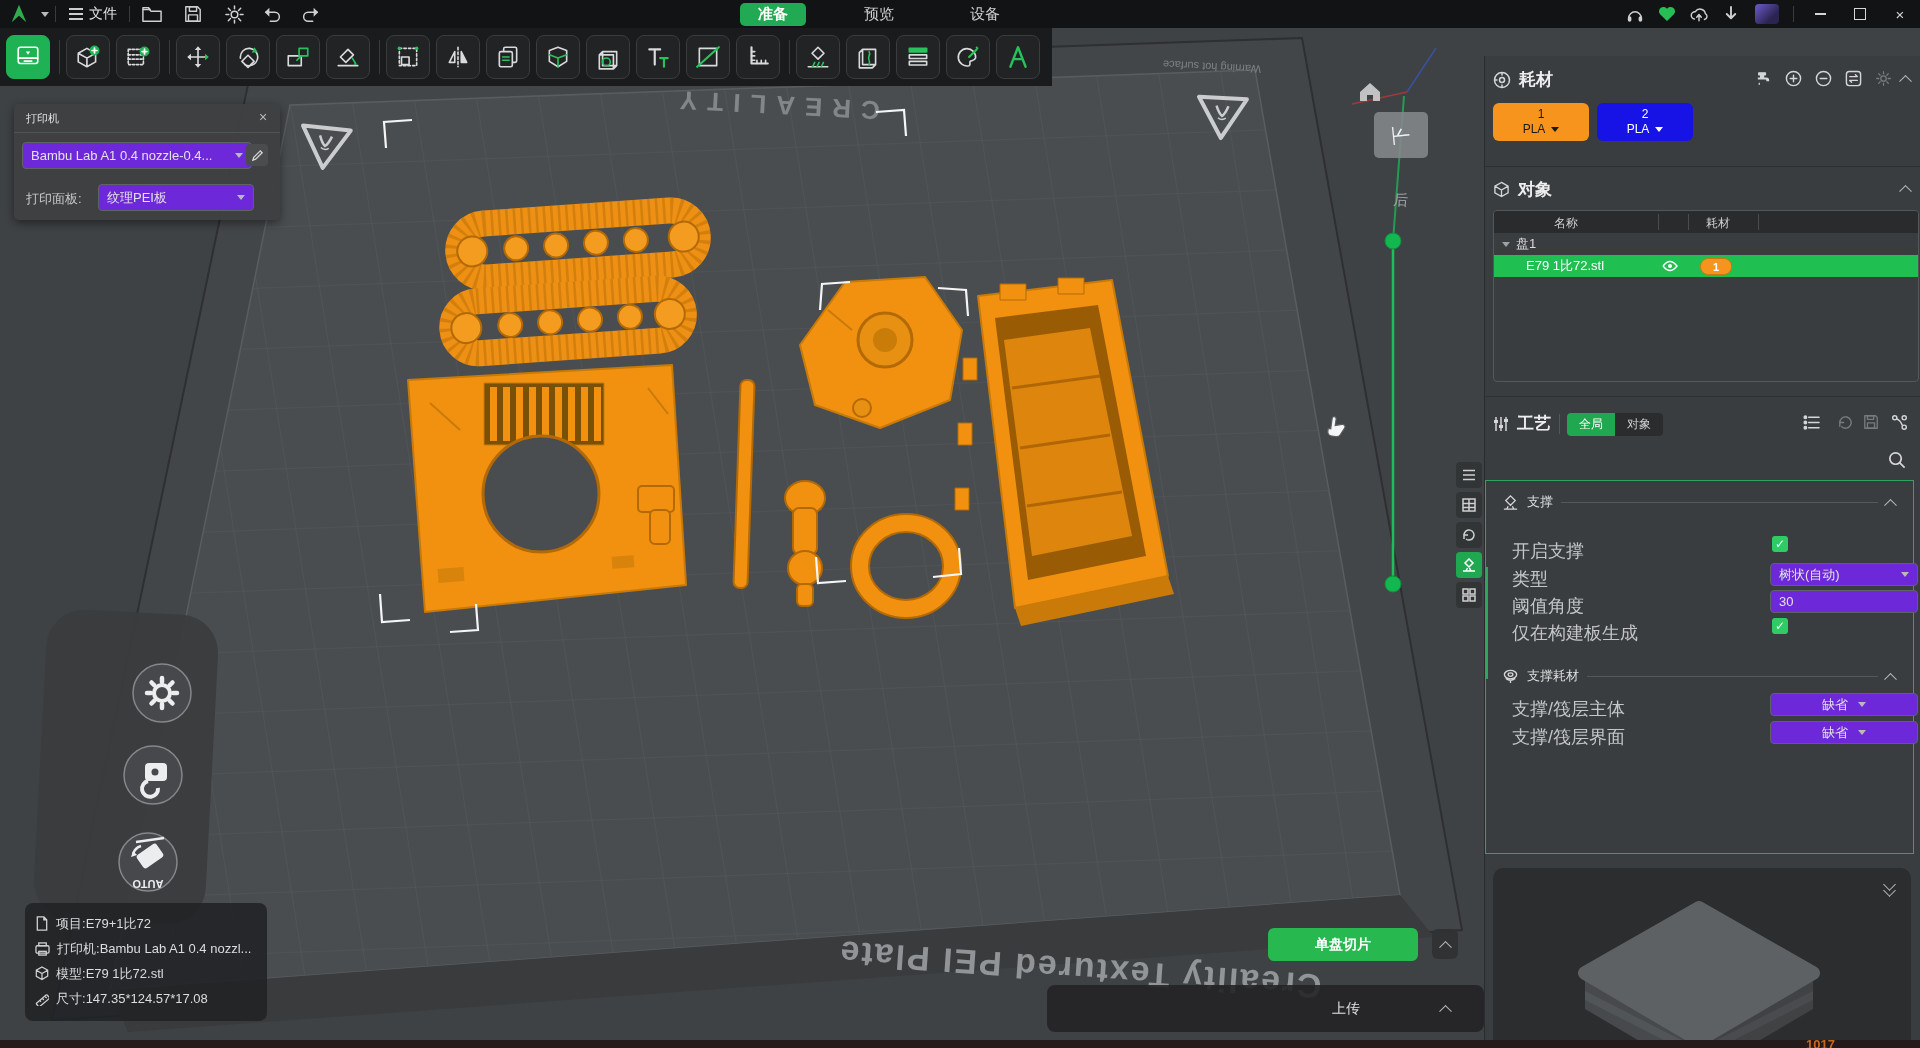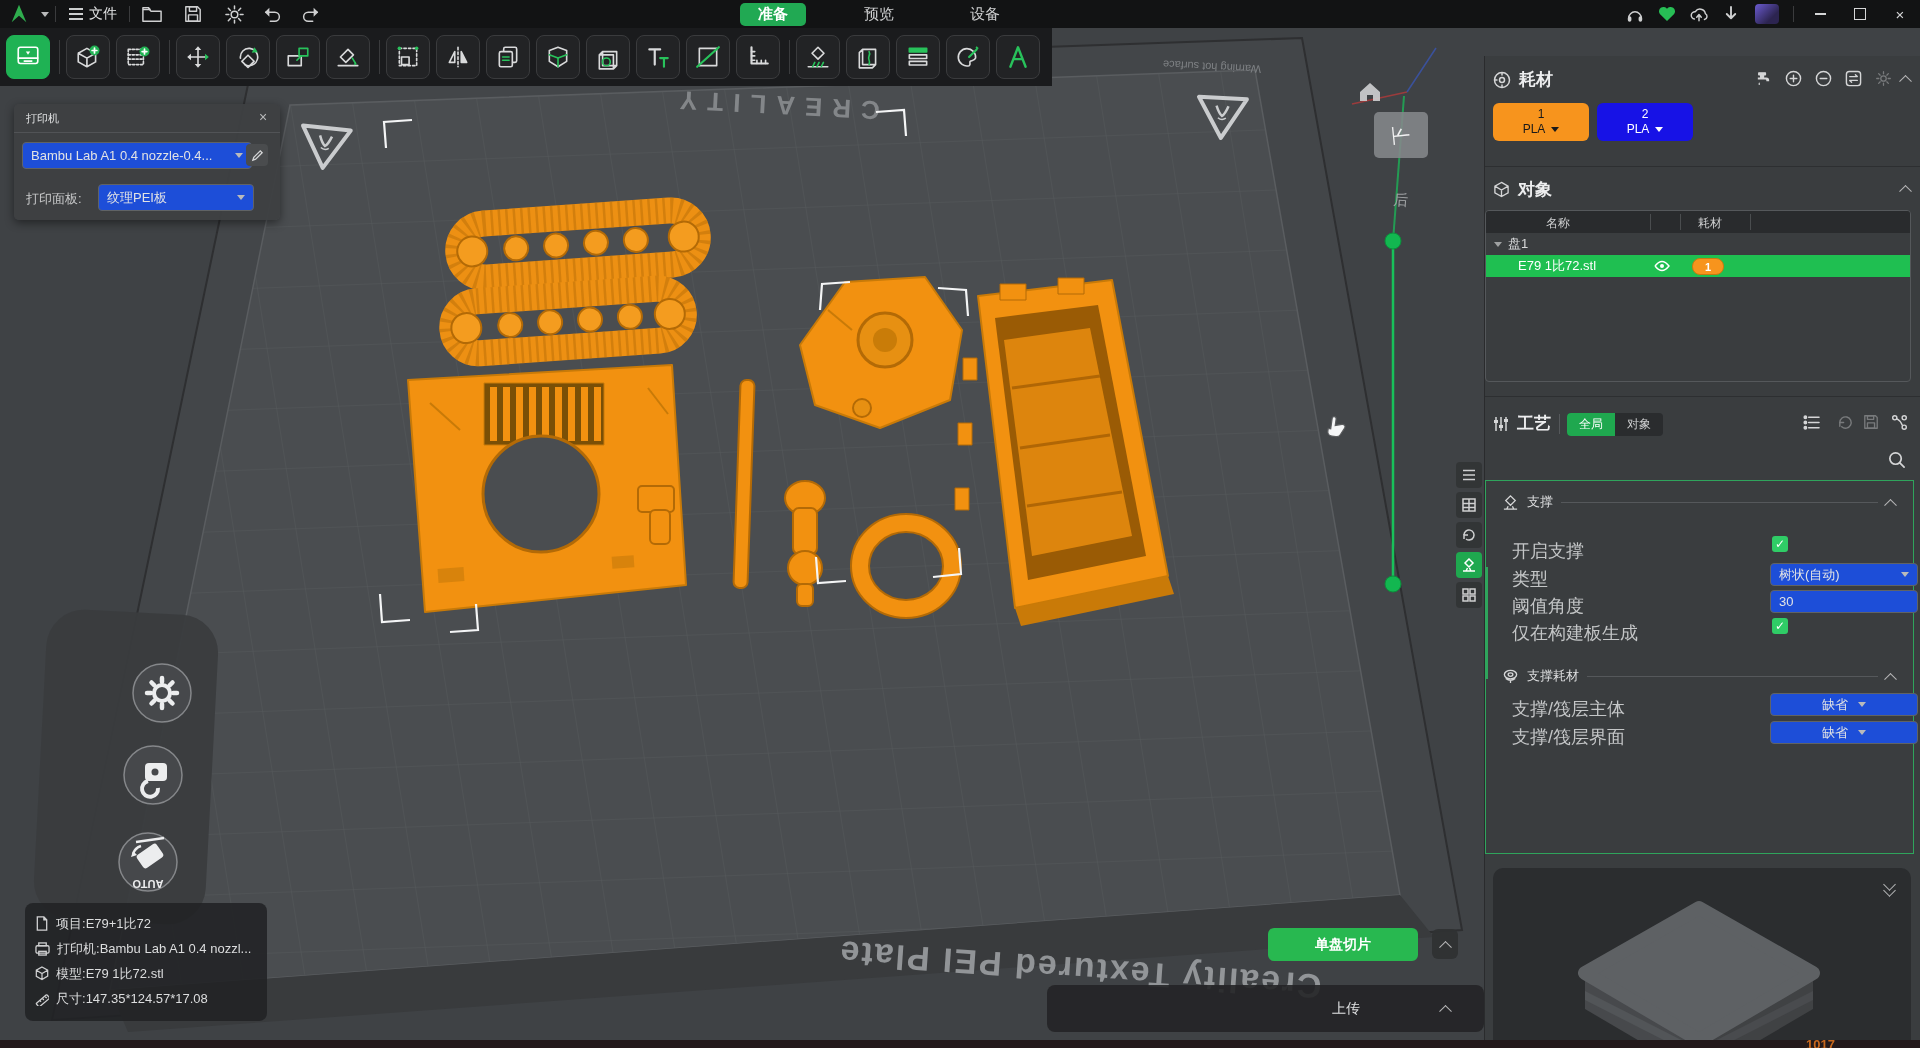--- a/index.html
+++ b/index.html
@@ -26,32 +26,32 @@
   .ti svg{stroke:#d9dadb;fill:none;stroke-width:1.5;stroke-linecap:round;stroke-linejoin:round;}
   .ti.active{background:#1FB254;border-color:#1FB254;}
   .ti.active svg{stroke:#fff;}
   .ti-sep{width:1px;height:34px;background:#3a3b3d;margin-left:9px;}
   
   #printer-panel{left:14px;top:104px;width:266px;height:116px;background:rgba(62,64,66,.97);border-radius:5px;
       box-shadow:0 3px 10px rgba(0,0,0,.45);z-index:15;}
   #printer-panel .hdr{position:absolute;left:0;top:0;right:0;height:28px;border-bottom:1px solid #515356;
       color:#DFE0E1;font-size:11px;display:flex;align-items:center;padding-left:12px;}
   #pp-close{position:absolute;right:8px;top:5px;color:#b9babb;font-size:14px;width:18px;height:18px;text-align:center;}
-  .dd{background:#1d4ed8;border:1px solid #606365;border-radius:4px;color:#E2E3E4;font-size:13px;
+  .dd{background:#6d28d9;border:1px solid #606365;border-radius:4px;color:#E2E3E4;font-size:13px;
       display:flex;align-items:center;padding:0 8px;justify-content:space-between;white-space:nowrap;overflow:hidden;}
   .caret{width:0;height:0;border-left:4px solid transparent;border-right:4px solid transparent;border-top:5px solid #b9babb;margin-left:6px;flex:none;}
   .lbl{color:#C8C9CA;font-size:13px;}
   #pp-edit{background:#4a4c4e;border-radius:4px;display:flex;align-items:center;justify-content:center;}
   
   #right-panel{left:1484px;top:28px;width:436px;height:1012px;background:#3A3D3F;border-left:1px solid #2a2b2d;z-index:10;margin-top:28px;}
   .rp-title{color:#EDEEEF;font-size:17px;font-weight:bold;display:flex;align-items:center;gap:8px;}
   .rp-ic svg{stroke:#d5d6d7;fill:none;stroke-width:1.5;stroke-linecap:round;stroke-linejoin:round;}
   .chip{width:96px;height:38px;border-radius:6px;display:flex;flex-direction:column;align-items:center;justify-content:center;font-size:12px;line-height:15px;}
   .chev{display:inline-block;width:8px;height:8px;border-left:1.6px solid #b5b6b7;border-top:1.6px solid #b5b6b7;transform:rotate(45deg) translate(2px,2px);}
-  #obj-table{left:0;top:154px;width:424px;height:170px;border:1px solid #55585b;border-radius:4px;overflow:hidden;}
+  #obj-table{left:8px;top:154px;width:424px;height:170px;border:1px solid #55585b;border-radius:4px;overflow:hidden;}
   #obj-head{position:absolute;left:0;top:0;right:0;height:22px;background:#292B2D;color:#cfd0d1;font-size:12px;}
   .colsep{position:absolute;top:3px;width:1px;height:16px;background:#4a4d4f;}
   .obj-row{position:absolute;left:0;right:0;height:22px;display:flex;align-items:center;color:#d8d9da;font-size:13px;}
   .pill{border-radius:8px;background:#F7941D;color:#fff;font-size:11px;font-weight:bold;width:30px;height:15px;
         display:flex;align-items:center;justify-content:center;border:1px solid #c87a10;}
   .scope-pill{display:flex;background:#2A2C2E;border-radius:4px;overflow:hidden;height:23px;}
   .scope-pill div{padding:0 12px;font-size:12px;color:#cfd0d1;display:flex;align-items:center;text-align:center;}
   .scope-pill .on{background:#1FA84F;color:#fff;}
   #proc-box{left:0;top:424px;width:427px;height:372px;border:1px solid #2FA45C;}
   .grp-hdr{position:absolute;display:flex;align-items:center;gap:8px;color:#DDDEDF;font-size:13px;}

